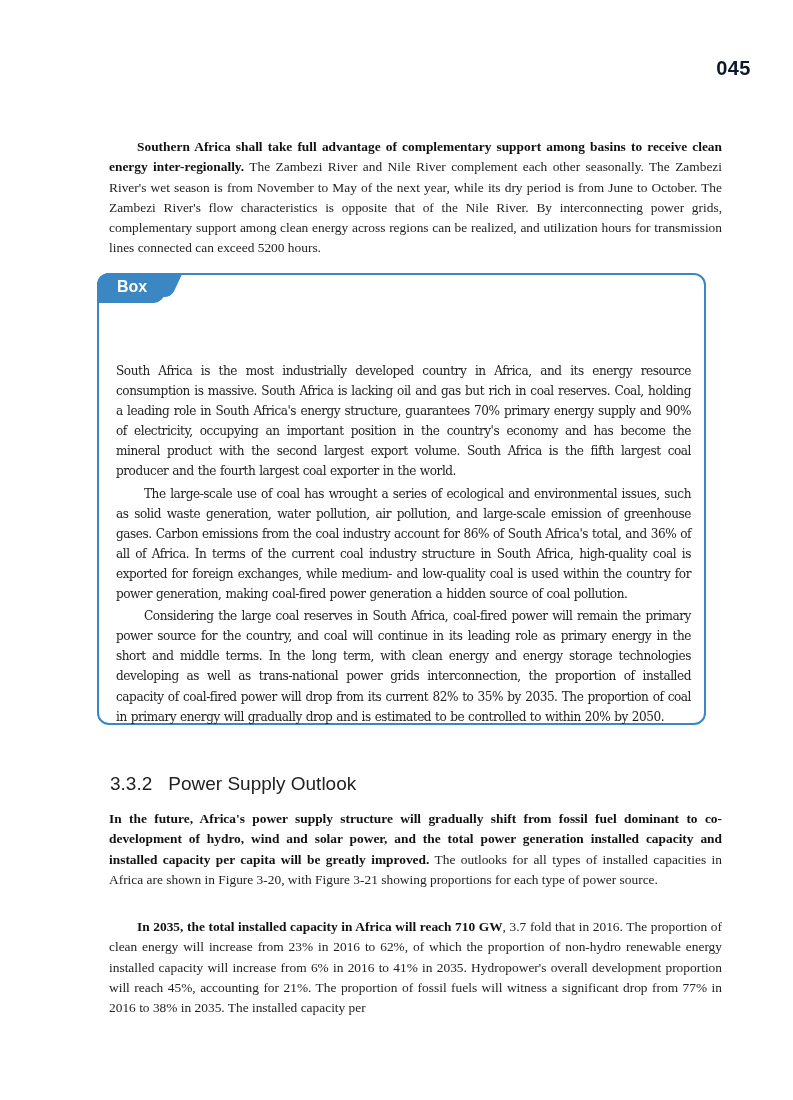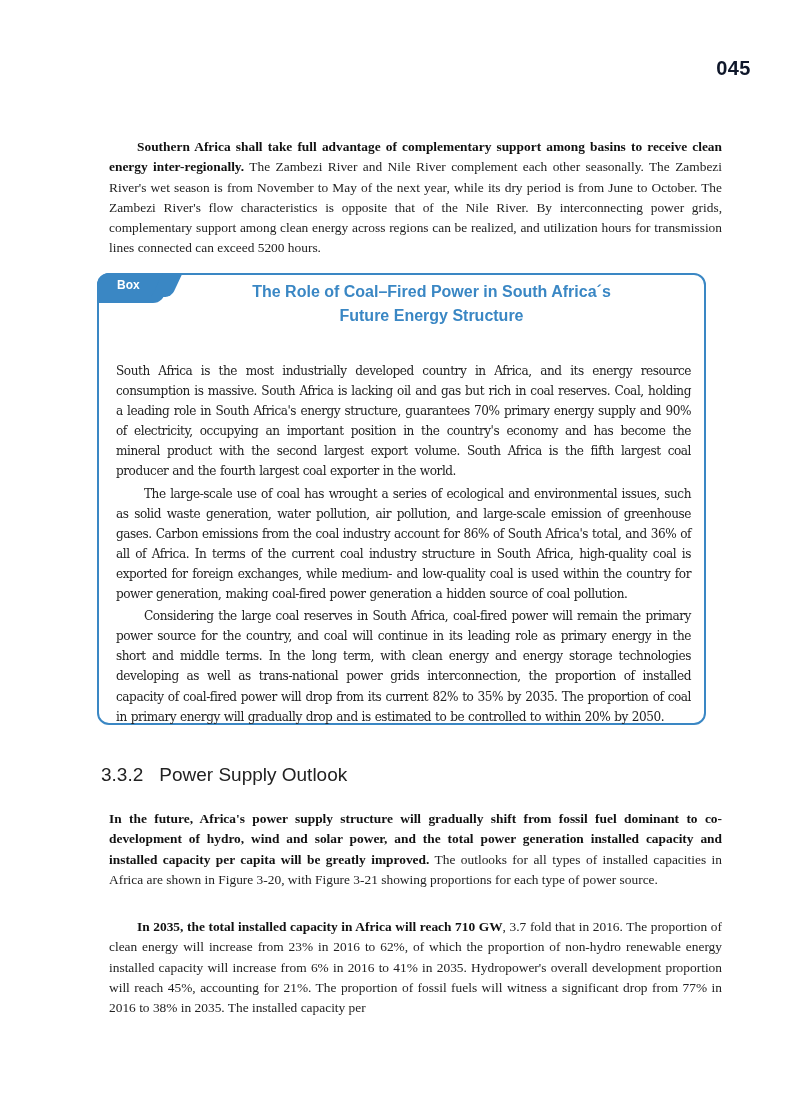--- a/index.html
+++ b/index.html
@@ -24,57 +24,53 @@
   .box-tab {
     position: absolute; left: -2px; top: -2px; width: 68px; height: 30px;
     background: #3a87c4; border-top-left-radius: 12px; border-bottom-right-radius: 12px;
   }
   .box-tab-slant {
     position: absolute; left: 58px; top: -2px; width: 20px; height: 24px;
     background: #3a87c4; transform: skewX(-25deg); border-bottom-right-radius: 6px;
   }
   .box-tab-label {
     position: absolute; left: 18px; top: 3px; font-family: "Liberation Sans", sans-serif;
-    font-weight: bold; font-size: 12px; color: #ffffff; z-index: 2;
+    font-weight: bold; font-size: 16px; color: #ffffff; z-index: 2;
   }
   .box-title {
     position: absolute; left: 70px; right: 10px; top: 5px; text-align: center;
     font-family: "Liberation Sans", sans-serif; font-weight: bold; font-size: 16px;
     line-height: 24px; color: #3a87c4;
   }
   .box-body {
     position: absolute; left: 15px; right: 11px; top: 84px;
     font-family: "DejaVu Serif", serif; font-size: 12.1px; line-height: 20.1px;
     color: #222; text-align: justify; letter-spacing: -0.45px; word-spacing: 0.5px;
   }
   .box-body p { margin: 2px; }
   .box-body .indent { display: inline-block; width: 28px; }
   .section-heading {
     position: absolute; left: 97px; top: 760px; font-family: "Liberation Sans", sans-serif;
-    font-size: 19px; color: #222; margin: 4px; font-weight: normal;
+    font-size: 19px; color: #222; margin: 13px; font-weight: normal;
   }
   .section-heading .num { margin-right: 16px; }
   #p1 { top: 797px; }
   #p2 { top: 905px; }
 </style>
 </head>
 <body>
 
 <div class="page-number">045</div>
 
 <p class="para" id="intro"><span class="indent"></span><b>Southern Africa shall take full advantage of complementary support among basins to receive clean energy inter-regionally.</b><span> The Zambezi River and Nile River complement each other seasonally. The Zambezi River's wet season is from November to May of the next year, while its dry period is from June to October. The Zambezi River's flow characteristics is opposite that of the Nile River. By interconnecting power grids, complementary support among clean energy across regions can be realized, and utilization hours for transmission lines connected can exceed 5200 hours.</span></p>
 
 <div class="box">
   <div class="box-tab"></div>
   <div class="box-tab-slant"></div>
   <div class="box-tab-label">Box</div>
-  <div class="box-title">
-    <div>The Role of Coal–Fired Power in South Africa´s</div>
-    <div>Future Energy Structure</div>
-  </div>
   <div class="box-body">
     <p>South Africa is the most industrially developed country in Africa, and its energy resource consumption is massive. South Africa is lacking oil and gas but rich in coal reserves. Coal, holding a leading role in South Africa's energy structure, guarantees 70% primary energy supply and 90% of electricity, occupying an important position in the country's economy and has become the mineral product with the second largest export volume. South Africa is the fifth largest coal producer and the fourth largest coal exporter in the world.</p>
     <p><span class="indent"></span><span>The large-scale use of coal has wrought a series of ecological and environmental issues, such as solid waste generation, water pollution, air pollution, and large-scale emission of greenhouse gases. Carbon emissions from the coal industry account for 86% of South Africa's total, and 36% of all of Africa. In terms of the current coal industry structure in South Africa, high-quality coal is exported for foreign exchanges, while medium- and low-quality coal is used within the country for power generation, making coal-fired power generation a hidden source of coal pollution.</span></p>
     <p><span class="indent"></span><span>Considering the large coal reserves in South Africa, coal-fired power will remain the primary power source for the country, and coal will continue in its leading role as primary energy in the short and middle terms. In the long term, with clean energy and energy storage technologies developing as well as trans-national power grids interconnection, the proportion of installed capacity of coal-fired power will drop from its current 82% to 35% by 2035. The proportion of coal in primary energy will gradually drop and is estimated to be controlled to within 20% by 2050.</span></p>
   </div>
 </div>
 
 <h2 class="section-heading"><span class="num">3.3.2</span><span>Power Supply Outlook</span></h2>
 
 <p class="para" id="p1"><b>In the future, Africa's power supply structure will gradually shift from fossil fuel dominant to co-development of hydro, wind and solar power, and the total power generation installed capacity and installed capacity per capita will be greatly improved.</b><span> The outlooks for all types of installed capacities in Africa are shown in Figure 3-20, with Figure 3-21 showing proportions for each type of power source.</span></p>

